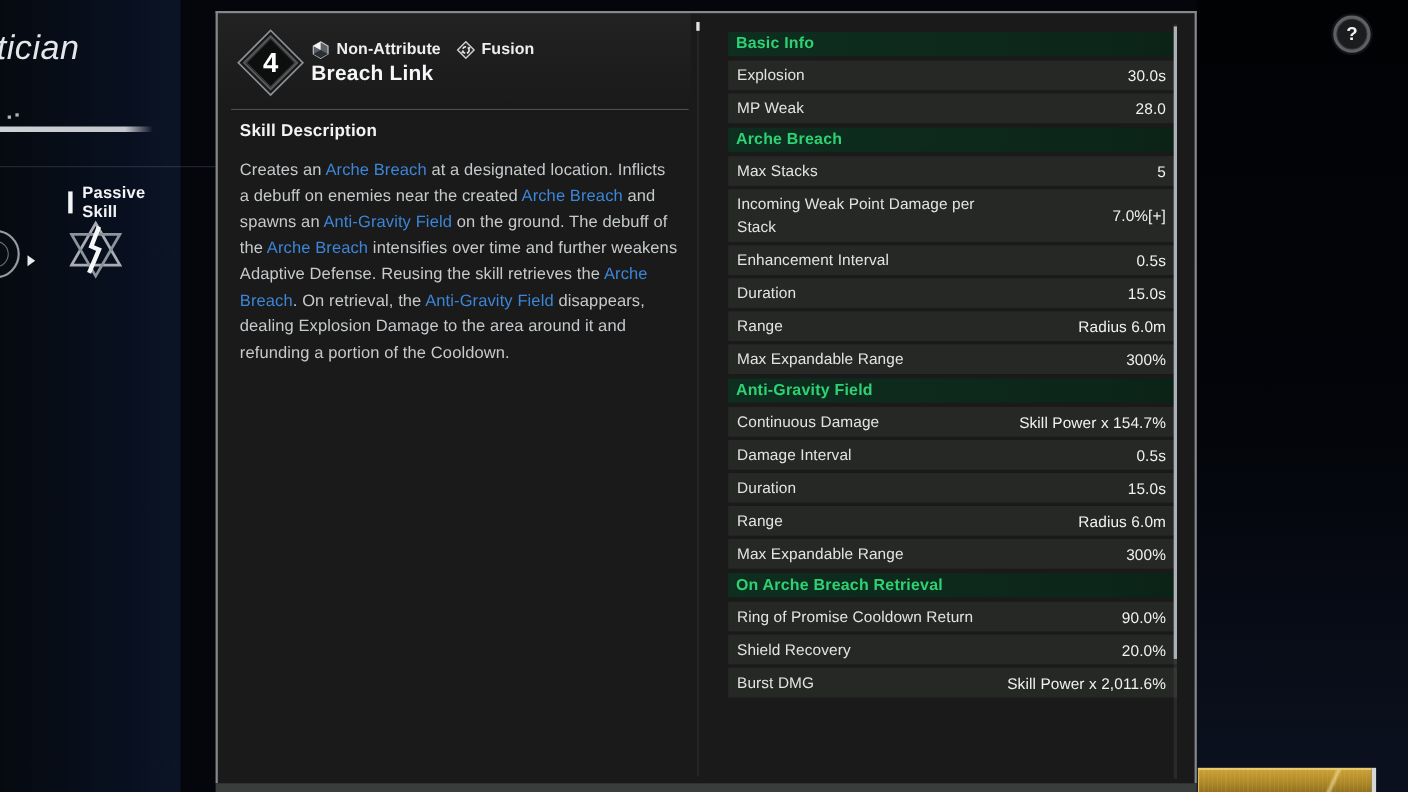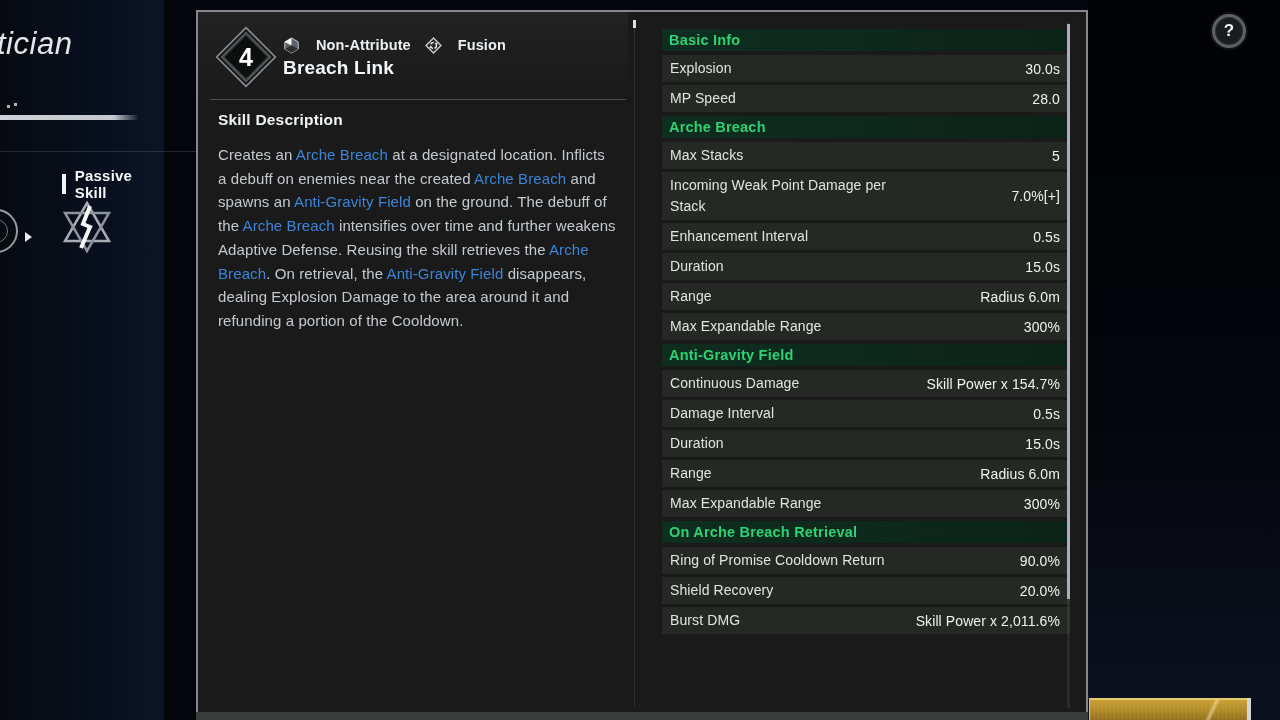--- a/index.html
+++ b/index.html
@@ -44,21 +44,21 @@
 
   
   .badge { position:absolute; left:22px; top:19px; width:52px; height:52px; }
   .badge-diamond { position:absolute; left:8px; top:8px; width:36px; height:36px;
     transform:rotate(45deg); background:#0d0e0e; border:2px solid #55585b;
     box-shadow:0 0 0 2px #181919, 0 0 0 3.5px #8f9295, inset 0 0 0 1px #3a3d3f; }
   .badge-num { position:absolute; left:0; top:0; width:52px; height:52px; display:flex;
     align-items:center; justify-content:center; color:#fff; font-size:25px; font-weight:bold; }
 
   .tag-row { position:absolute; left:85px; top:23px; display:flex; align-items:center; gap:14px; height:20px; }
-  .tag { display:flex; align-items:center; gap:16px; }
+  .tag { display:flex; align-items:center; gap:6px; }
   .tag-icon { display:inline-flex; width:17px; height:17px; }
   .tag-label { color:#eceeef; font-size:14.5px; font-weight:bold; letter-spacing:.1px; }
 
   .skill-title { position:absolute; left:85px; top:45px; color:#f5f6f7; font-size:19px;
     font-weight:bold; letter-spacing:.2px; }
 
   .hdr-divider { position:absolute; left:12px; top:87px; width:416px; height:1px; background:#4c4e4f; }
 
   .desc-heading { position:absolute; left:20px; top:99px; color:#f2f3f4; font-size:15.5px;
     font-weight:bold; letter-spacing:.2px; }
@@ -166,21 +166,21 @@
     <p class="desc-para"><span>Creates an </span><span class="kw">Arche Breach</span><span> at a designated location. Inflicts a debuff on enemies near the created </span><span class="kw">Arche Breach</span><span> and spawns an </span><span class="kw">Anti-Gravity Field</span><span> on the ground. The debuff of the </span><span class="kw">Arche Breach</span><span> intensifies over time and further weakens Adaptive Defense. Reusing the skill retrieves the </span><span class="kw">Arche Breach</span><span>. On retrieval, the </span><span class="kw">Anti-Gravity Field</span><span> disappears, dealing Explosion Damage to the area around it and refunding a portion of the Cooldown.</span></p>
 
     <div class="stats-vline"></div>
     <div class="stats">
         <div class="sec-header">Basic Info</div>
         <div class="stat-row">
           <div class="stat-label">Explosion</div>
           <div class="stat-value">30.0s</div>
         </div>
         <div class="stat-row">
-          <div class="stat-label">MP Speed</div>
+          <div class="stat-label">MP Weak</div>
           <div class="stat-value">28.0</div>
         </div>
         <div class="sec-header">Arche Breach</div>
         <div class="stat-row">
           <div class="stat-label">Max Stacks</div>
           <div class="stat-value">5</div>
         </div>
         <div class="stat-row">
           <div class="stat-label">Incoming Weak Point Damage per Stack</div>
           <div class="stat-value">7.0%[+]</div>

